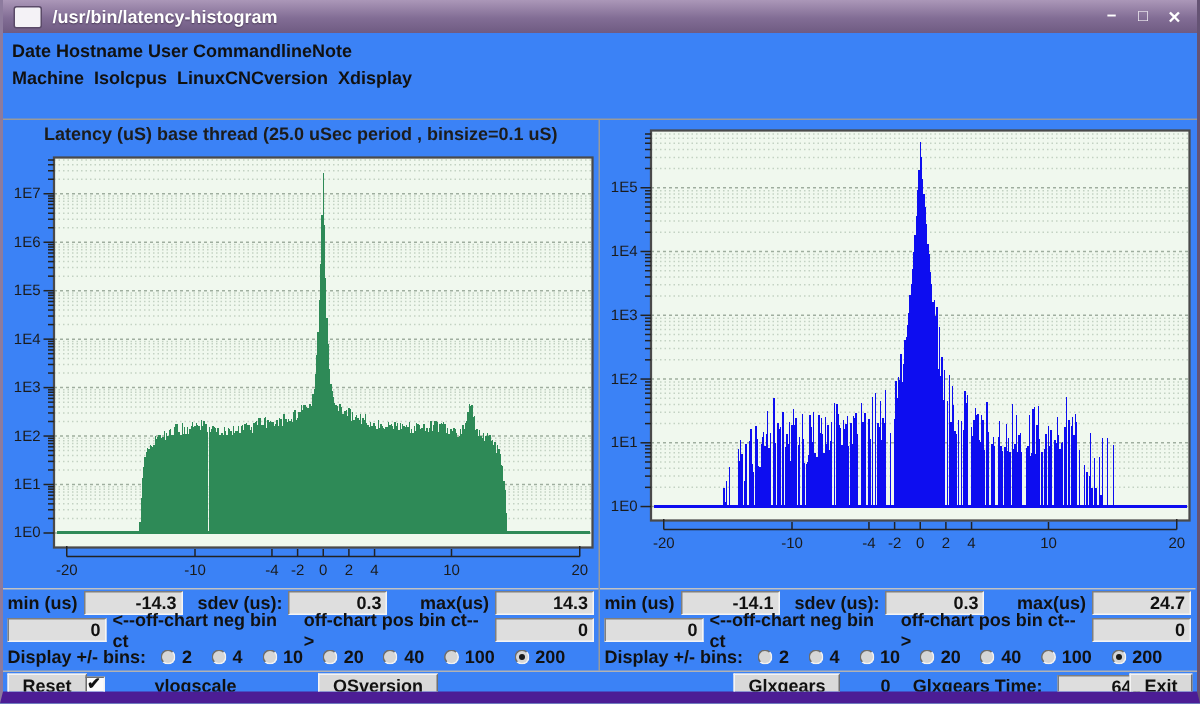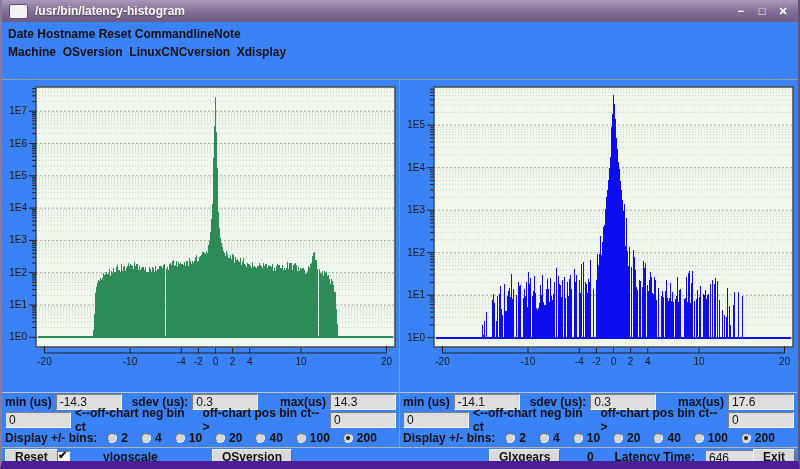--- a/index.html
+++ b/index.html
@@ -17,21 +17,21 @@
   .charts-sep{position:absolute;top:79px;left:0;width:796px;height:1px;background:#9a9a9a;}
   .col{position:absolute;top:80px;width:397px;height:367px;}
   .col-left{left:0;border-right:1px solid #9a9a9a;}
   .col-right{left:398px;}
   .chart-title{height:18px;line-height:18px;text-align:center;font-size:12px;font-weight:bold;color:#1c1c1c;}
   svg.plot{display:block;}
   svg text.tick{font-family:"Liberation Sans",sans-serif;font-size:10px;fill:#1a1a1a;}
   .stats{position:absolute;top:312px;left:0;width:100%;border-top:1px solid #c2c2c2;}
   .srow{display:flex;align-items:center;height:18px;padding:0 3px;gap:4px;font-size:12px;font-weight:bold;color:#111;}
   .entry{background:#dedede;border:1px solid;border-color:#7e7e7e #f5f5f5 #f5f5f5 #7e7e7e;
-    padding:0 3px;font-weight:normal;font-size:12px;height:14px;line-height:14px;box-sizing:content-box;}
+    text-align:right;padding:0 3px;font-weight:bold;font-size:12px;height:14px;line-height:14px;box-sizing:content-box;}
   .e62{width:58px}.e44{width:52px}
   .grp{display:flex;align-items:center;gap:4px;margin-left:auto;}
   .radios{display:flex;align-items:center;gap:13px;margin-left:6px;}
   .rb{display:flex;align-items:center;gap:4px;cursor:default;}
   .rdot{width:10px;height:10px;border-radius:50%;background:#d6d6d6;position:relative;
     border:1px solid;border-color:#6d6d6d #f2f2f2 #f2f2f2 #6d6d6d;box-sizing:border-box;}
   .rdot.sel::after{content:"";position:absolute;left:2px;top:2px;width:4px;height:4px;border-radius:50%;background:#1a1a1a;}
   .bottombar{position:absolute;top:447px;left:0;width:796px;height:19px;border-top:1px solid #b2b2b2;font-size:12px;font-weight:bold;color:#111;}
   .btn{position:absolute;top:1px;height:16px;line-height:15px;background:#d9d9d9;padding:0 9px;
     border:1px solid;border-color:#f4f4f4 #6f6f6f #6f6f6f #f4f4f4;font-weight:bold;font-size:12px;cursor:default;}
@@ -48,25 +48,26 @@
   <div class="titlebar">
     <span class="win-icon"></span>
     <span class="title-text">/usr/bin/latency-histogram</span>
     <span class="win-btns">
       <span class="win-btn">−</span>
       <span class="win-btn">□</span>
       <span class="win-btn">✕</span>
     </span>
   </div>
 
-  <div class="hdr hdr1">Date Hostname Reset CommandlineNote</div>
-  <div class="hdr hdr2">Machine  OSversion  LinuxCNCversion  Xdisplay</div>
+  <div class="hdr hdr1">Date Hostname User CommandlineNote</div>
+  <div class="hdr hdr2">Machine  Isolcpus  LinuxCNCversion  Xdisplay</div>
   <div class="charts-sep"></div>
 
   <div class="col col-left">
+    <div class="chart-title">Latency (uS) base thread (25.0 uSec period , binsize=0.1 uS)</div>
     <svg class="plot" id="plot0" width="397" height="293">
         <rect x="34" y="7" width="359" height="260" fill="#f0f8ee"></rect>
         <line x1="34" x2="393" y1="257.3" y2="257.3" stroke="#9fae9f" stroke-width="1" stroke-dasharray="2,2"></line>
         <line x1="34" x2="393" y1="247.6" y2="247.6" stroke="#c3d2c3" stroke-width="1" stroke-dasharray="1,2"></line>
         <line x1="34" x2="393" y1="241.9" y2="241.9" stroke="#c3d2c3" stroke-width="1" stroke-dasharray="1,2"></line>
         <line x1="34" x2="393" y1="237.9" y2="237.9" stroke="#c3d2c3" stroke-width="1" stroke-dasharray="1,2"></line>
         <line x1="34" x2="393" y1="234.7" y2="234.7" stroke="#c3d2c3" stroke-width="1" stroke-dasharray="1,2"></line>
         <line x1="34" x2="393" y1="232.2" y2="232.2" stroke="#c3d2c3" stroke-width="1" stroke-dasharray="1,2"></line>
         <line x1="34" x2="393" y1="230.0" y2="230.0" stroke="#c3d2c3" stroke-width="1" stroke-dasharray="1,2"></line>
         <line x1="34" x2="393" y1="228.1" y2="228.1" stroke="#c3d2c3" stroke-width="1" stroke-dasharray="1,2"></line>
@@ -941,21 +942,21 @@
         <text class="tick" x="384.5" y="285" text-anchor="middle">20</text>
       </svg>
     <div class="stats">
       <div class="srow">
         <span>min (us)</span>
         <span class="entry e62">-14.1</span>
         <span style="margin-left:6px">sdev (us):</span>
         <span class="entry e62">0.3</span>
         <span class="grp">
           <span>max(us)</span>
-          <span class="entry e62">17.6</span>
+          <span class="entry e62">24.7</span>
         </span>
       </div>
       <div class="srow">
         <span class="entry e62">0</span>
         <span>&lt;--off-chart neg bin ct</span>
         <span class="grp">
           <span>off-chart pos bin ct--&gt;</span>
           <span class="entry e62">0</span>
         </span>
       </div>
@@ -997,18 +998,18 @@
 
   <div class="bottombar">
     <span class="btn" style="left:3px">Reset</span>
     <span class="cb" style="left:55px">
       <span class="chk">✔</span>
     </span>
     <span class="lbl" style="left:73px">ylogscale</span>
     <span class="btn" style="left:210px">OSversion</span>
     <span class="btn" style="left:487px">Glxgears</span>
     <span class="lbl" style="left:557px">0</span>
-    <span class="lbl" style="right:103px">Latency Time:</span>
+    <span class="lbl" style="right:103px">Glxgears Time:</span>
     <span class="entry e44" style="position:absolute;top:2px;right:33px">646</span>
     <span class="btn" style="right:3px">Exit</span>
   </div>
 
 </div>
 
 </body></html>

